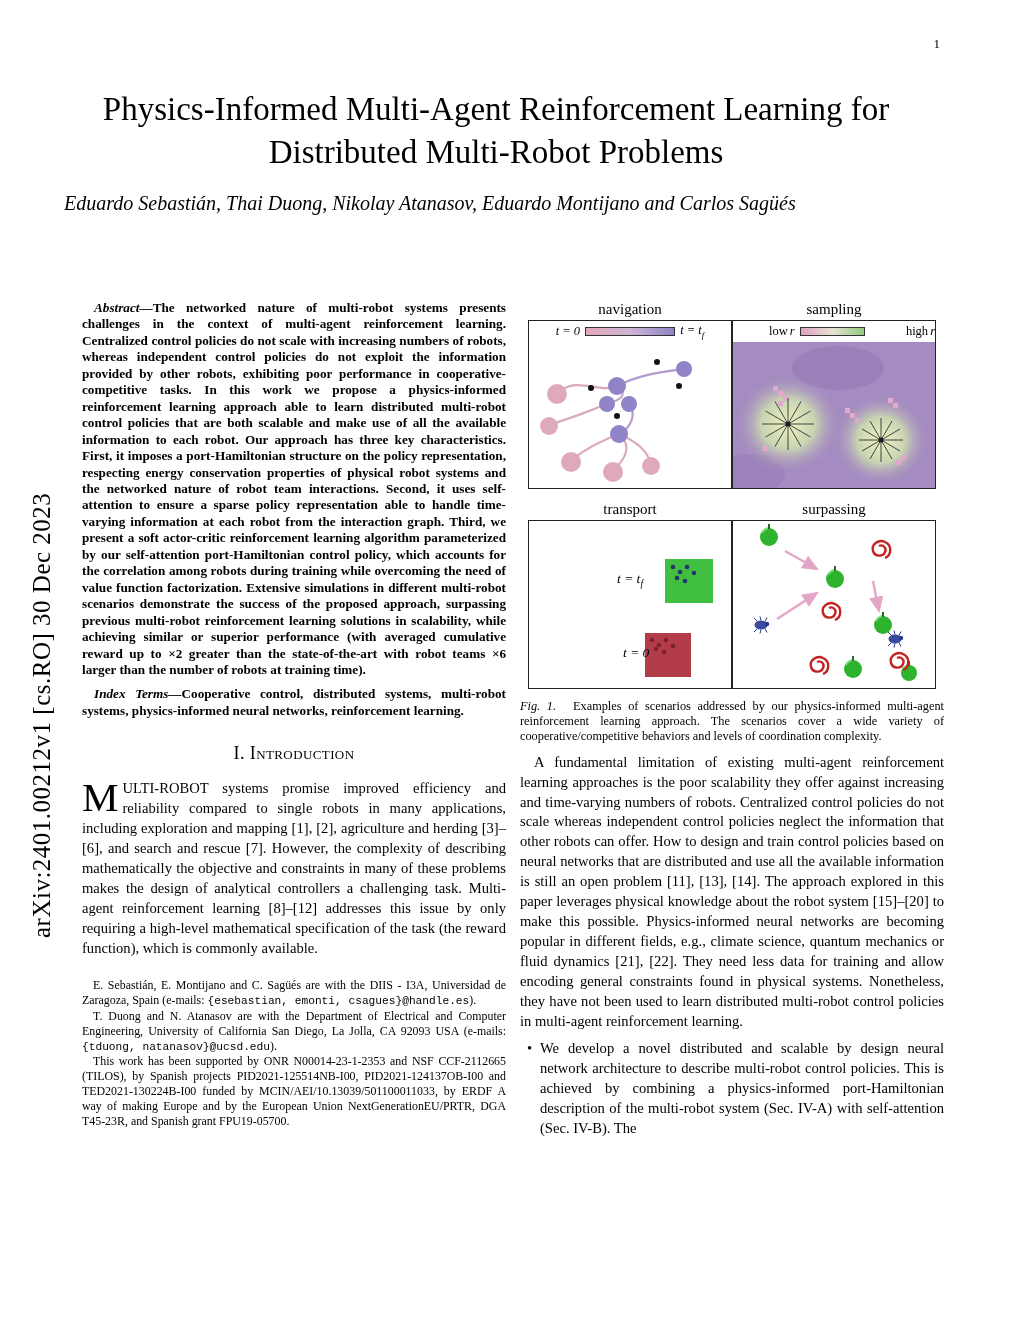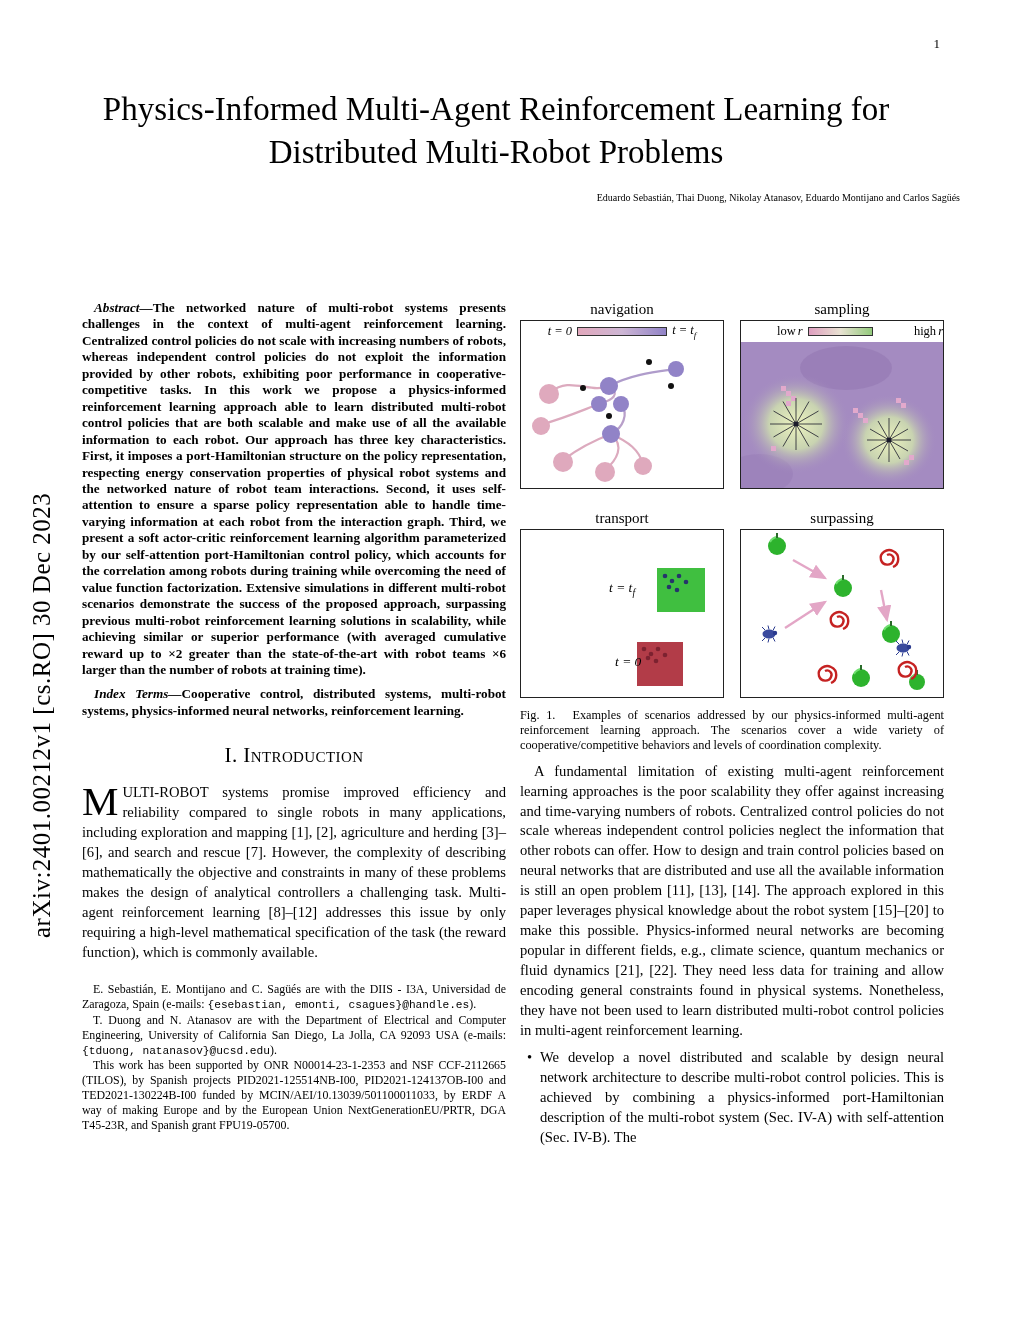--- a/index.html
+++ b/index.html
@@ -15,65 +15,65 @@
     position:absolute; left:28px; top:938px;
     transform:rotate(-90deg); transform-origin:0 0;
     font-size:25px; white-space:nowrap; letter-spacing:.5px;
   }
   .title {
     position:absolute; top:88px; left:48px; width:896px;
     text-align:center; font-size:33px; font-weight:400; line-height:1.3;
   }
   .authors {
     position:absolute; top:192px; left:64px; width:896px;
-    text-align:right; font-size:10px;
+    text-align:left; font-size:20px;font-style:italic;
   }
   .col { position:absolute; top:300px; width:424px; text-align:justify; }
   .col-left { left:82px; }
   .col-right { left:520px; }
 
   .abstract, .index-terms { font-size:13.2px; font-weight:700; line-height:16.45px; text-indent:12px; }
   .index-terms { margin-top:8px; }
   .lead-label { font-style:italic; }
 
   .section-heading {
-    font-size:21px; font-weight:400; text-align:center;
+    font-size:18px; font-weight:400; text-align:center;
     font-variant:small-caps; letter-spacing:.4px;
     margin-top:24px; margin-bottom:15px;
   }
   .body-par { font-size:14.6px; line-height:19.9px; }
   .indent { text-indent:14px; }
   .dropcap { float:left; font-size:41px; line-height:35px; padding:1px 4px 0 0; }
 
   .footnotes { margin-top:20px; font-size:11.9px; line-height:14.8px; }
   .footnote { text-indent:11px; }
   .mono { font-family:"Liberation Mono", monospace; font-size:11.2px; }
 
   
-  .fig-grid { display:flex; justify-content:space-between; flex-wrap:wrap; }
+  .fig-grid { display:flex; justify-content:center; flex-wrap:wrap; }
   .fig-cell { width:204px; }
-  .fig-cell.row2 { margin-top:20px; }
+  .fig-cell.row2 { margin-top:11px; }
   .panel-title { text-align:center; font-size:15px; line-height:18px; margin-bottom:2px; text-align:center; }
   .panel { border:1px solid #222; height:169px; display:flex; flex-direction:column; background:#fff; }
   .panel-head { height:24px; display:flex; align-items:center; justify-content:center; gap:5px; font-size:12.5px; }
   .panel-body { flex:1; position:relative; }
   .panel-body svg { display:block; width:100%; height:100%; }
   .math-label { font-style:italic; }
   .math-label sub { font-size:9px; }
   .roman-word { font-style:normal; margin-right:2px;margin-left:36px; }
   .colorbar { width:90px; height:9px; border:1px solid #333; display:inline-block; }
   .nav-bar { background:linear-gradient(90deg,#e2a8bc,#cdb6d4,#9183c7); }
   .samp-bar { background:linear-gradient(90deg,#df9fc0,#e8e2d2,#93ca7c); }
   .overlay-label { position:absolute; font-size:13.5px; font-style:italic; }
   .overlay-label sub { font-size:9.5px; }
   .t-top { left:88px; top:50px; }
   .t-bottom { left:94px; top:124px; }
 
   .fig-caption { font-size:12.3px; line-height:14.9px; margin-top:10px; text-align:justify; }
-  .fig-caption .cap-label { padding-right:17px; }
+  .fig-caption .cap-label { padding-right:17px;font-style:italic; }
 
   .rc-par { margin-top:9px; }
   .bullet-item { display:flex; margin-top:8px; }
   .bullet-marker { width:20px; padding-left:7px; }
   .bullet-text { flex:1; text-align:justify; }
 </style>
 </head>
 <body>
 
 <div class="page">

